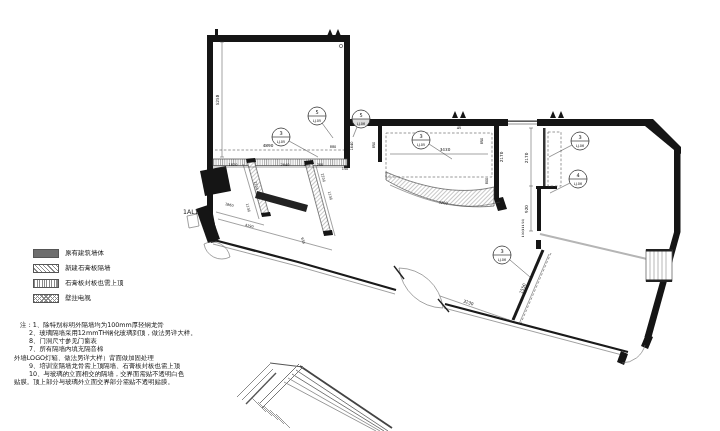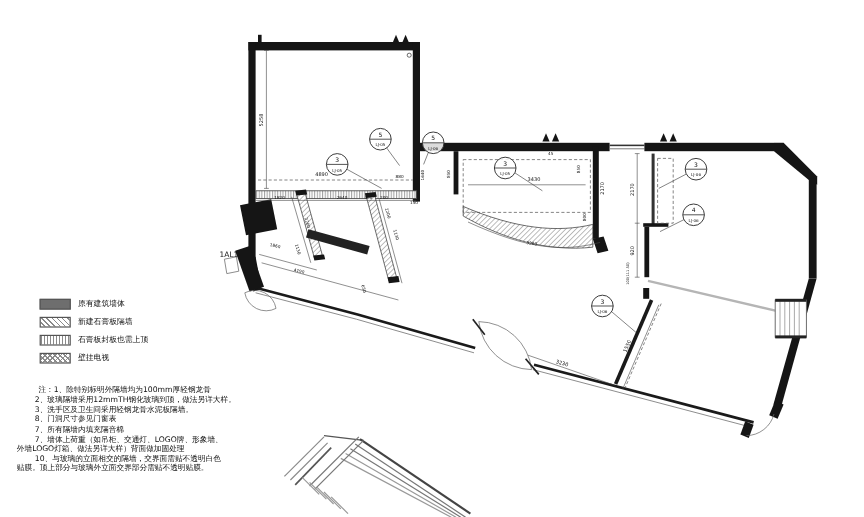--- a/index.html
+++ b/index.html
@@ -28,21 +28,21 @@
   .lg-row{display:flex;align-items:flex-start;height:9px;margin-bottom:6px}
   .lg-sw{width:26px;height:9px;border:1px solid #555;box-sizing:border-box;margin-right:6px;flex:none}
   .sw-0{background:#6e6e6e}
   .sw-1{background:repeating-linear-gradient(45deg,#fff 0 2px,#8a8a8a 2px 3px)}
   .sw-2{background:repeating-linear-gradient(90deg,#8a8a8a 0 1px,#fff 1px 2.5px)}
   .sw-3{background:repeating-linear-gradient(45deg,rgba(130,130,130,.9) 0 1px,transparent 1px 3px),
              repeating-linear-gradient(-45deg,rgba(130,130,130,.9) 0 1px,transparent 1px 3px),#fff}
   .lg-lb{font-size:6.5px;color:#111;white-space:nowrap}
   .notes{position:absolute;left:20px;top:321px;color:#111}
   .ln{font-size:6.4px;line-height:8.15px;white-space:nowrap;margin-left:9px}
-  .ln-head{margin-left:12px}
+  .ln-head{margin-left:0}
   .ln-cont{margin-left:-6px}
 </style>
 </head>
 <body>
 
 <div class="page">
 
 <svg class="plan-svg" width="720" height="431" viewBox="0 0 720 431">
   <defs>
     <pattern id="pDiag" width="3" height="3" patternUnits="userSpaceOnUse" patternTransform="rotate(45)">
@@ -285,22 +285,21 @@
   </div>
   <div class="lg-row">
     <span class="lg-sw sw-3"></span>
     <span class="lg-lb">壁挂电视</span>
   </div>
 </div>
 
 <div class="notes">
   <div class="ln ln-head"><span>注：</span><span>1、除特别标明外隔墙均为100mm厚轻钢龙骨</span></div>
   <div class="ln">2、玻璃隔墙采用12mmTH钢化玻璃到顶，做法另详大样。</div>
-  <div class="ln">3、洗手区及卫生间采用轻钢龙骨水泥板隔墙。</div>
   <div class="ln">8、门洞尺寸参见门窗表</div>
   <div class="ln">7、所有隔墙内填充隔音棉</div>
-  <div class="ln">7、墙体上荷重（如吊柜、交通灯、LOGO牌、形象墙、</div>
   <div class="ln ln-cont">外墙LOGO灯箱、做法另详大样）背面做加固处理</div>
+  <div class="ln">9、培训室隔墙龙骨需上顶隔墙、石膏板封板也需上顶</div>
   <div class="ln">10、与玻璃的立面相交的隔墙，交界面需贴不透明白色</div>
   <div class="ln ln-cont">贴膜。顶上部分与玻璃外立面交界部分需贴不透明贴膜。</div>
 </div>
 
 </div>
 
 </body></html>

